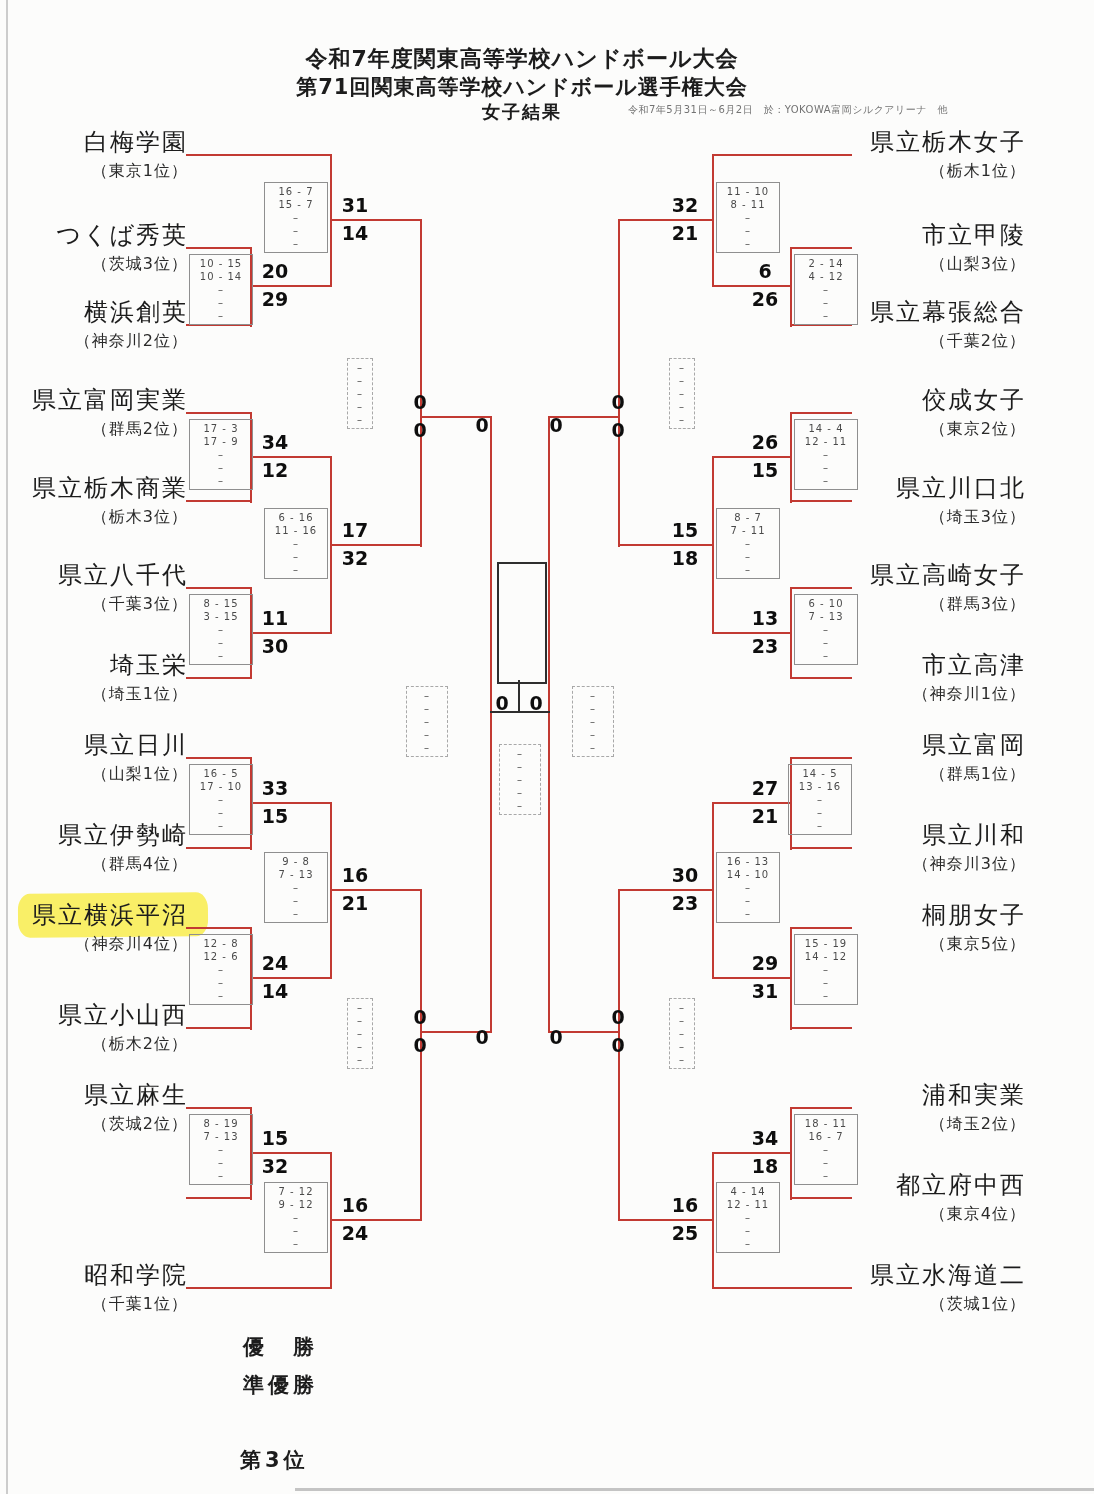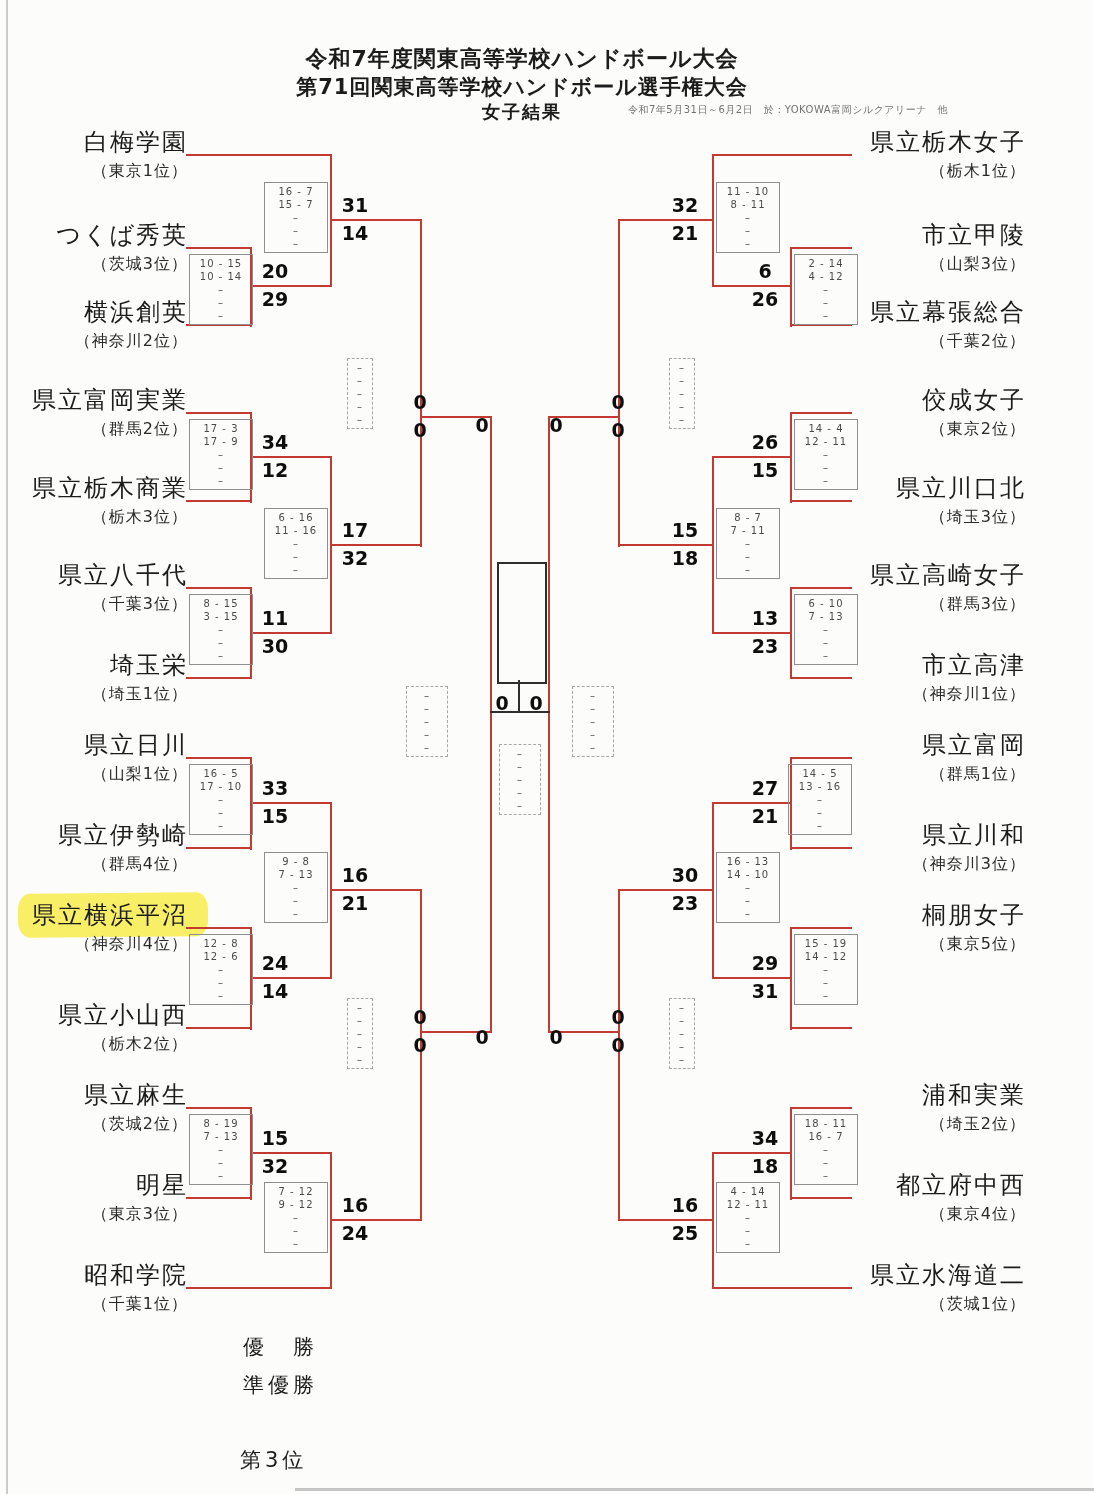--- a/index.html
+++ b/index.html
@@ -21,21 +21,21 @@
   .vline{position:absolute;width:2px;background:var(--red);}
   .blk{background:#2e2e2e;}
   .sc{position:absolute;width:46px;text-align:center;font-size:19px;font-weight:700;color:#0e0e0e;}
   .sc0{width:20px;}
   .pb{position:absolute;width:62px;border:1px solid #8f8f8f;padding:2px 0;background:transparent;}
   .pb .pr{height:13px;line-height:13px;text-align:center;font-size:10px;color:#4a4a4a;letter-spacing:1px;white-space:nowrap;}
   .pb.e{border-style:dashed;border-color:#a8a8a8;width:24px;}
   .pb.c{width:40px;}
   .champ-box{position:absolute;left:497px;top:562px;width:46px;height:118px;border:2px solid #2e2e2e;background:transparent;}
   .mark{position:absolute;left:18px;top:893px;width:190px;height:44px;background:#f7ea3e;opacity:.78;border-radius:12px/16px;transform:rotate(-.5deg);}
-  .foot{position:absolute;font-size:21px;font-weight:400;letter-spacing:4px;white-space:nowrap;}
+  .foot{position:absolute;font-size:21px;font-weight:700;letter-spacing:4px;white-space:nowrap;}
 </style>
 </head>
 <body>
 
 <div class="page">
   <div class="edge-l"></div>
   <div class="edge-b"></div>
 
   <div class="t1">令和7年度関東高等学校ハンドボール大会</div>
   <div class="t2">第71回関東高等学校ハンドボール選手権大会</div>
@@ -84,24 +84,20 @@
       <div class="nm">県立横浜平沼</div>
       <div class="sd">（神奈川4位）</div>
     </div>
   <div class="team tl" style="top:999px">
       <div class="nm">県立小山西</div>
       <div class="sd">（栃木2位）</div>
     </div>
   <div class="team tl" style="top:1079px">
       <div class="nm">県立麻生</div>
       <div class="sd">（茨城2位）</div>
-    </div>
-  <div class="team tl" style="top:1169px">
-      <div class="nm">明星</div>
-      <div class="sd">（東京3位）</div>
     </div>
   <div class="team tl" style="top:1259px">
       <div class="nm">昭和学院</div>
       <div class="sd">（千葉1位）</div>
     </div>
 
   <div class="team tr" style="top:126px">
       <div class="nm">県立栃木女子</div>
       <div class="sd">（栃木1位）</div>
     </div>

